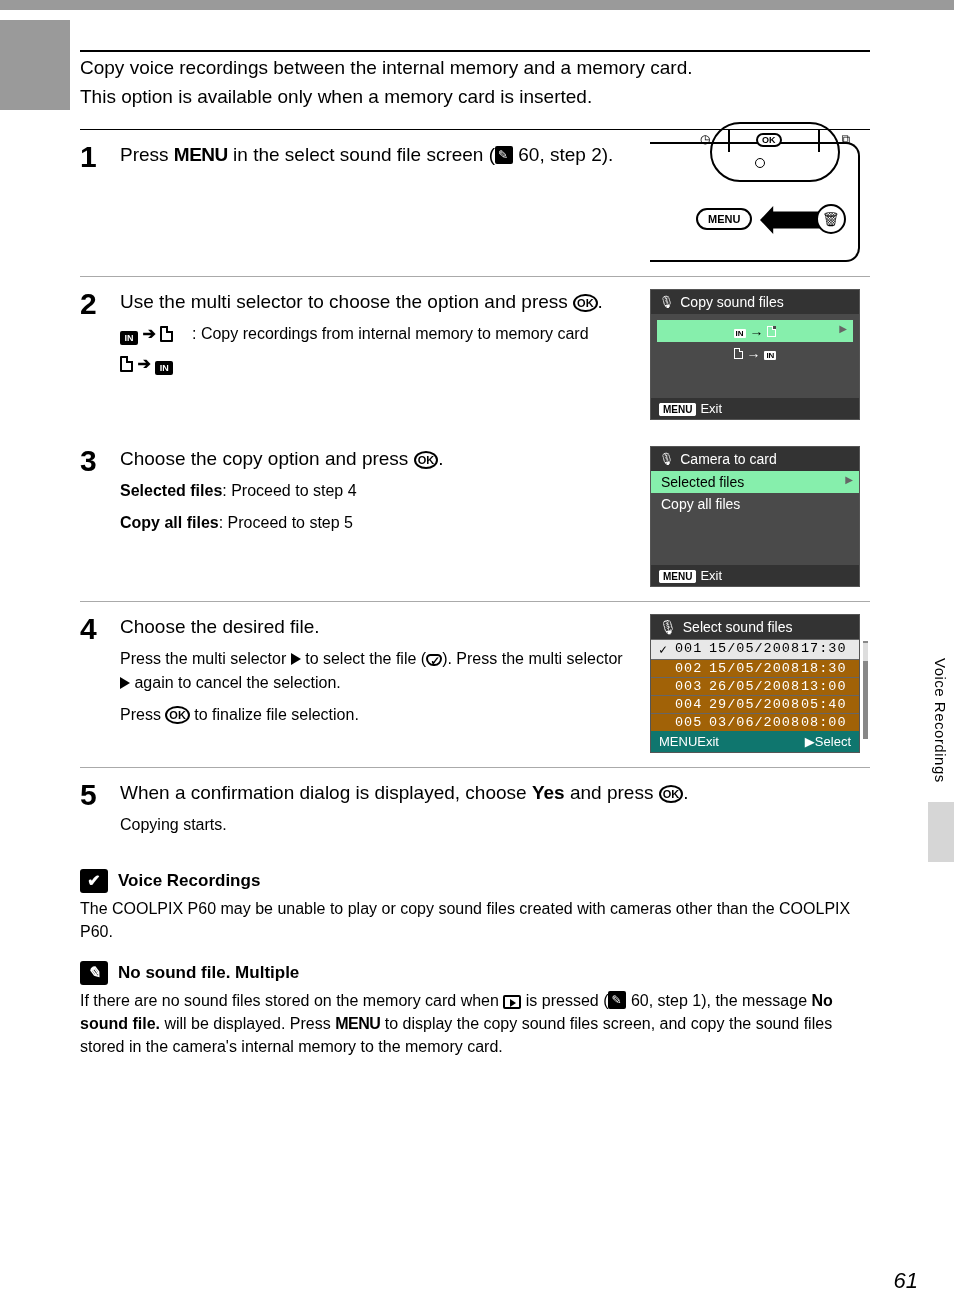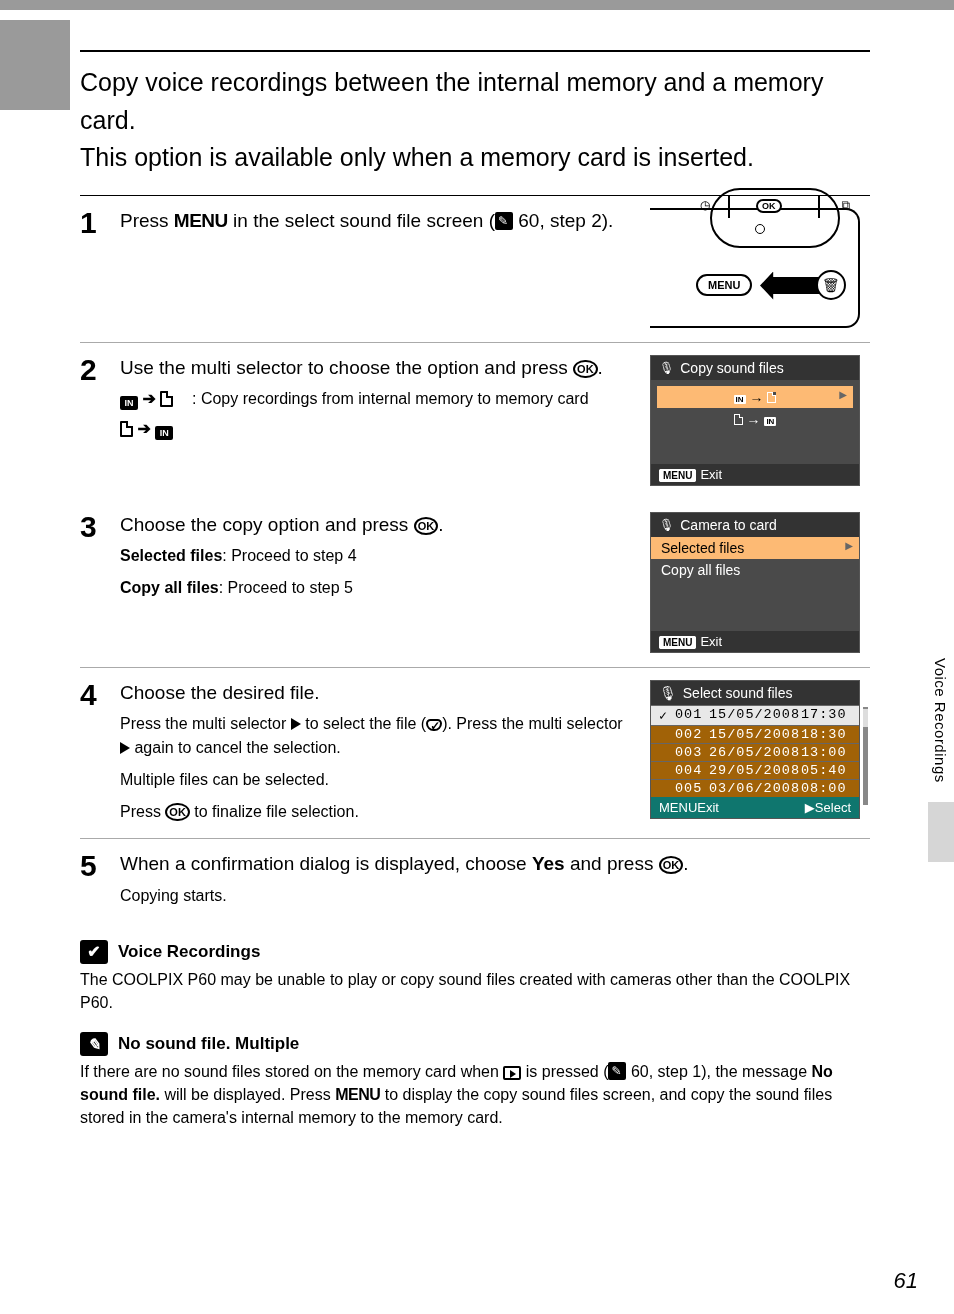--- a/index.html
+++ b/index.html
@@ -7,21 +7,21 @@
   .outer-gray { position: absolute; inset: 0; background: #9a9a9a; }
   .page { position: absolute; top: 10px; left: 0; width: 954px; height: 1304px; background: #fff; }
   .gray-gutter { position: absolute; top: 10px; left: 0; width: 70px; height: 90px; background: #9a9a9a; }
   .side-tab { position: absolute; top: 638px; right: 0; width: 26px; height: 190px; }
   .side-tab .tab-label { writing-mode: vertical-rl; font-size: 15px; letter-spacing: 0.5px; padding-top: 10px; padding-left: 4px; }
   .side-tab .tab-block { position: absolute; bottom: -24px; right: 0; width: 26px; height: 60px; background: #d6d6d6; }
   .content { position: absolute; top: 40px; left: 80px; width: 790px; }
   .rule { border: 0; border-top: 1px solid #000; margin: 0; }
   .rule-light { border: 0; border-top: 1px solid #aaa; margin: 0; }
   h1 { font-size: 30px; font-weight: bold; margin: 14px 0 10px; }
-  .intro { font-size: 25px; line-height: 1.5; margin: 12px 0 18px; }
+  .intro { font-size: 19px; line-height: 1.5; margin: 2px 0 18px; }
   .step { display: flex; padding: 12px 0 14px; }
   .step-num { font-size: 30px; font-weight: bold; width: 40px; line-height: 1; }
   .step-body { flex: 1; font-size: 19px; line-height: 1.4; }
   .step-detail { font-size: 16px; line-height: 1.5; margin-top: 6px; }
   .step-right { width: 220px; margin-left: 14px; }
   .menu-glyph { font-family: 'Arial Narrow', Arial; font-weight: bold; letter-spacing: -0.5px; }
   .page-ref-icon { display: inline-block; width: 18px; height: 18px; background: #000; border-radius: 2px; vertical-align: -3px; position: relative; }
   .page-ref-icon::after { content: "✎"; color: #fff; font-size: 12px; position: absolute; top: 1px; left: 3px; }
   .ok-inline { display: inline-block; border: 2px solid #000; border-radius: 50%; font-size: 11px; font-weight: bold; padding: 0 2px; vertical-align: 1px; line-height: 1.3; }
   .tri-r { display: inline-block; width: 0; height: 0; border-top: 6px solid transparent; border-bottom: 6px solid transparent; border-left: 10px solid #000; vertical-align: -1px; }
@@ -46,21 +46,21 @@
   .camera-diagram .trash-pill { position:absolute; top:60px; right:12px; border:2px solid #000; border-radius:50%; width:30px; height:30px; display:flex; align-items:center; justify-content:center; font-size:14px; background:#fff; }
   .camera-diagram .arrow { position:absolute; top:62px; left:110px; width:60px; height:28px; background:#000; clip-path: polygon(22% 20%, 100% 20%, 100% 80%, 22% 80%, 22% 100%, 0 50%, 22% 0); }
   .camera-diagram .dot { position:absolute; width:10px; height:10px; border:1px solid #000; border-radius:50%; }
   .camera-diagram .dot.top { top:14px; left:110px; transform:translateX(-50%);}
   .lcd { width: 210px; border: 1px solid #555; background: #4a4a4a; color: #fff; font-size: 14px; }
   .lcd .titlebar { background: #333; padding: 4px 8px; display:flex; align-items:center; gap:6px; }
   .lcd .tb-icn { font-size:12px; }
   .lcd .body-area { min-height: 84px; padding: 6px; }
   .lcd .body-area.list { padding: 0; }
   .lcd .opt-row { padding: 3px 10px; text-align:center; position:relative; }
-  .lcd .opt-row.sel { background: #fdba74; color:#000; }
+  .lcd .opt-row.sel { background: #86efac; color:#000; }
   .lcd .opt-row.sel::after { content:"▶"; position:absolute; right:6px; top:3px; font-size:10px; color:#666; }
   .lcd .footerbar { background: #333; padding: 3px 8px; display:flex; justify-content:space-between; font-size:13px; }
   .lcd .menu-g { font-family:'Arial Narrow',Arial; font-weight:bold; border:1px solid #fff; border-radius:2px; padding:0 3px; font-size:10px; margin-right:4px; background:#fff; color:#000; }
   .lcd .in-g { display:inline-block; background:#fff; color:#000; font-size:8px; font-weight:bold; padding:0 2px; border-radius:1px; }
   .lcd .sd-g { display:inline-block; width:9px; height:11px; border:1px solid #fff; position:relative; vertical-align:-1px; }
   .lcd .sd-g::before { content:""; position:absolute; top:-1px; right:-1px; width:3px; height:3px; background:#4a4a4a; border-left:1px solid #fff; border-bottom:1px solid #fff; }
   .file-lcd { width: 210px; border: 1px solid #555; }
   .file-lcd .titlebar { background: #333; color:#fff; padding: 4px 8px; font-size:14px; display:flex; align-items:center; gap:6px; }
   .file-lcd .file-row { display:flex; font-family: 'Courier New', monospace; font-size: 13.5px; background:#a16207; color:#fff; padding: 1px 8px; border-top:1px solid #666; letter-spacing:1px; }
   .file-lcd .file-row.sel { background:#e8e8e8; color:#000; }
@@ -182,21 +182,20 @@
       </div>
     </div>
     <hr class="rule-light">
 
     <div class="step">
       <div class="step-num">4</div>
       <div class="step-body">
         <span>Choose the desired file.</span>
         <div class="step-detail">
           <p><span>Press the multi selector </span><span class="tri-r"></span><span> to select the file (</span><span class="heart-check"></span><span>). Press the multi selector </span><span class="tri-r"></span><span> again to cancel the selection.</span></p>
-          <p style="margin-top:8px;">Multiple files can be selected.</p>
           <p style="margin-top:8px;"><span>Press </span><span class="ok-inline">OK</span><span> to finalize file selection.</span></p>
         </div>
       </div>
       <div class="step-right">
         <div class="file-wrap">
           <div class="file-lcd">
             <div class="titlebar">
                 <span class="tb-icn">🎙</span>
                 <span>Select sound files</span>
               </div>

